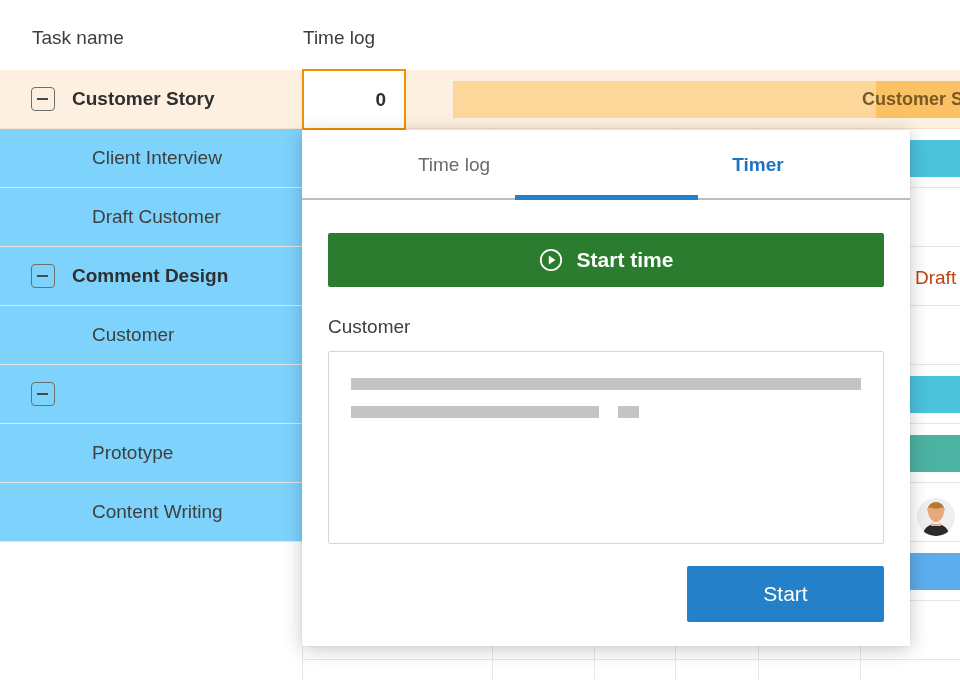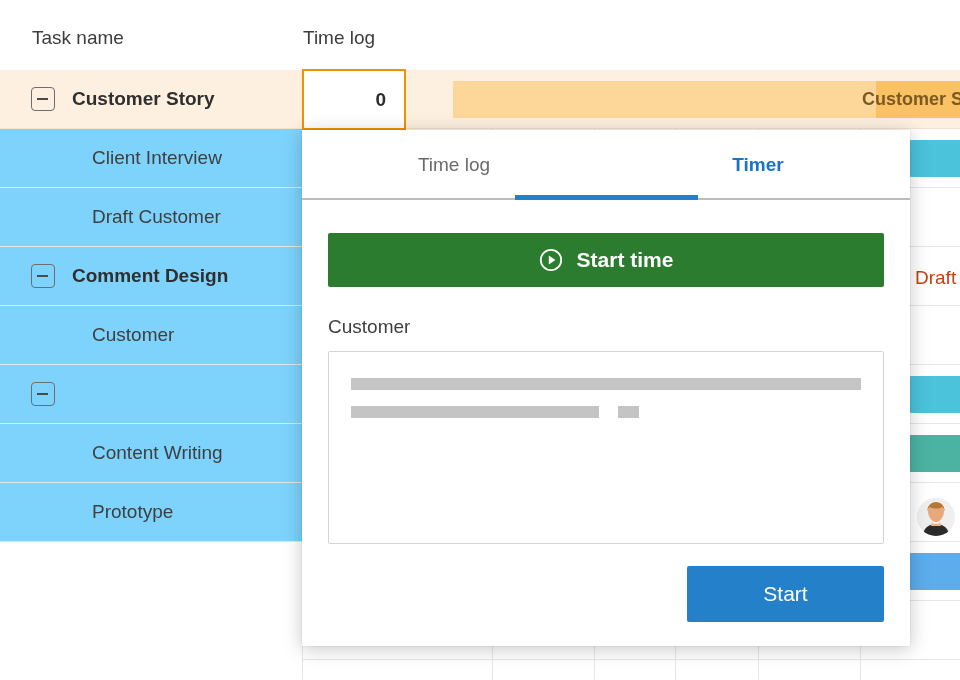--- a/index.html
+++ b/index.html
@@ -305,25 +305,25 @@
 
     <div class="task-row child">
       <span class="tname">Customer</span>
     </div>
 
     <div class="task-row parent">
       <span class="collapse-box"></span>
     </div>
 
     <div class="task-row child">
+      <span class="tname">Prototype</span>
+    </div>
+
+    <div class="task-row child">
       <span class="tname">Content Writing</span>
-    </div>
-
-    <div class="task-row child">
-      <span class="tname">Prototype</span>
     </div>
 
   </div>
 
   <div class="col-sep-1"></div>
 
   <div class="timelog-input">0</div>
 
   <div class="popup">
 

